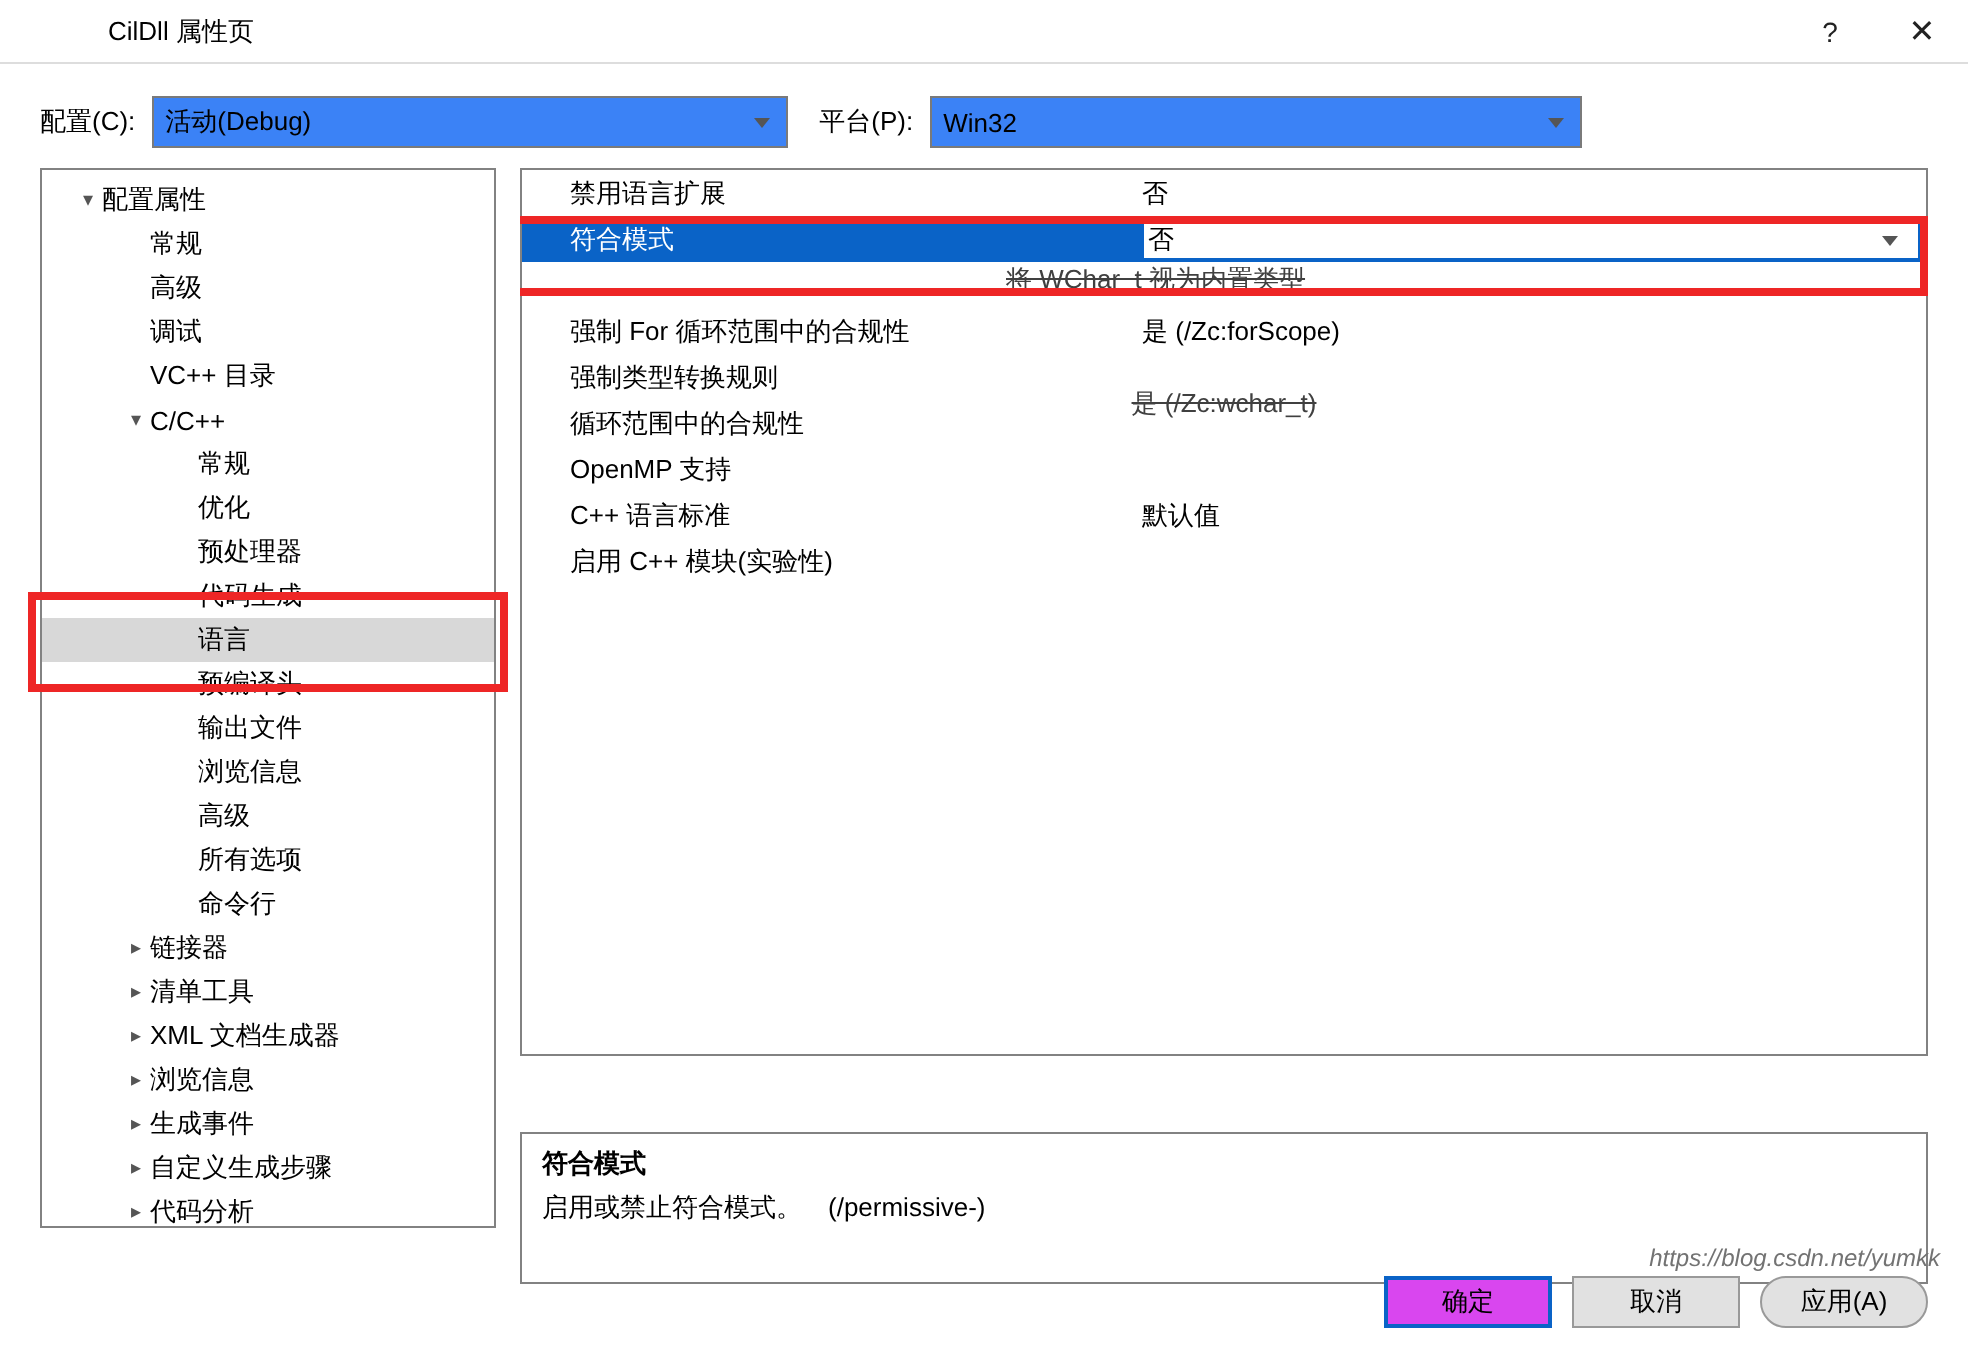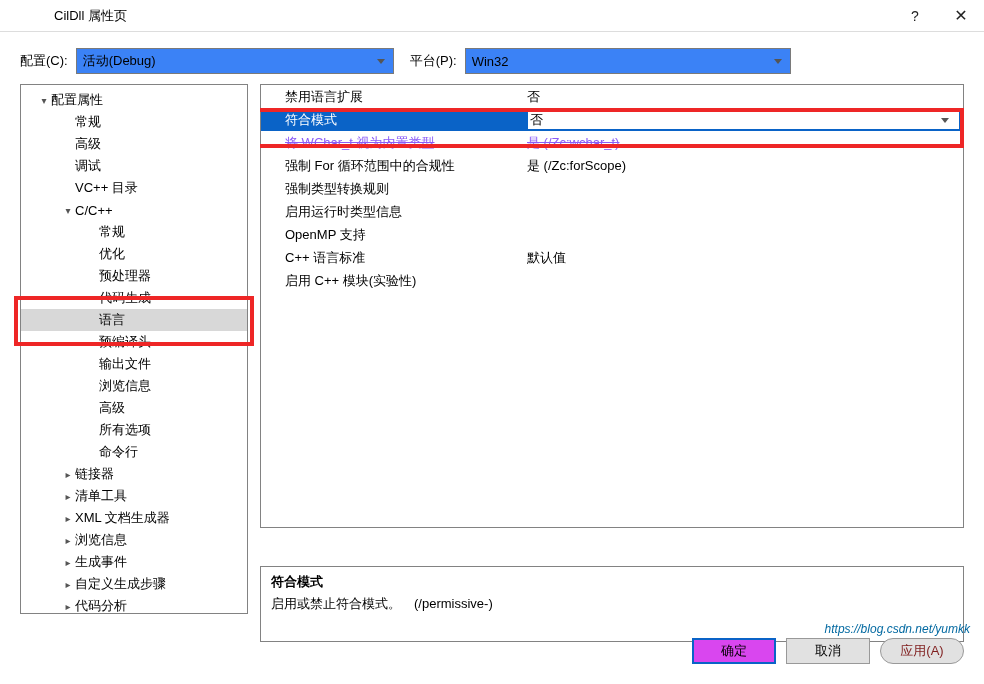--- a/index.html
+++ b/index.html
@@ -27,37 +27,37 @@
 .tnode.sel { background: #d8d8d8; }
 .expander { width: 14px; display: inline-flex; justify-content: center; font-size: 10px; color: #555; }
 .lvl1 { padding-left: 16px; }
 .lvl2 { padding-left: 40px; }
 .lvl3 { padding-left: 64px; }
 
 .right { flex: 1; display: flex; flex-direction: column; overflow: hidden; }
 .grid-wrap { position: relative; flex: 1; }
 .red-box-grid { position: absolute; left: -6px; top: 24px; width: 710px; height: 40px; border: 4px solid #ee2626; z-index: 5; pointer-events: none; }
 .grid { border: 1px solid #828282; height: 444px; position: relative; overflow: hidden; }
-.grow { display: flex; height: 23px; align-items: center; }
+.grow { display: flex; height: 23px; align-items: center; gap: 44px; }
 .glabel { width: 266px; padding-left: 24px; white-space: nowrap; }
 .gval { flex: 1; white-space: nowrap; position: relative; }
 .grow.sel { background: #0a63c7; color: #fff; }
 .grow.sel .gval::after { content: ""; position: absolute; right: 10px; top: 50%; margin-top: -2px; border-left: 4px solid transparent; border-right: 4px solid transparent; border-top: 5px solid #555; }
 .grow.sel .gval { background: #fff; color: #000; border: 1px solid #0a63c7; margin-right: 3px; padding-left: 2px; height: 21px; display: flex; align-items: center; }
-.grow.struck { text-decoration: line-through; color: #8b5cf6; }
+.grow.struck { text-decoration: line-through; color: #404040; flex-direction: column; }
 
 .desc { margin-top: 10px; border: 1px solid #828282; height: 76px; padding: 6px 10px; }
 .desc-title { font-weight: bold; margin-bottom: 4px; }
 
 .footer { position: absolute; bottom: 20px; right: 20px; display: flex; gap: 10px; }
 .fbtn { width: 84px; height: 26px; border: 1px solid #999; background: #e1e1e1; display: flex; align-items: center; justify-content: center; }
 .fbtn.primary { border: 2px solid #0a63c7; background: #d946ef; }
-.fbtn.disabled { color: #7f1d1d; border-radius: 13px; }
-
-.watermark { position: absolute; right: 14px; bottom: 48px; font-size: 12px; color: #0369a1; font-style: italic; }
+.fbtn.disabled { color: #000000; border-radius: 13px; }
+
+.watermark { position: absolute; right: 14px; bottom: 48px; font-size: 12px; color: #737373; font-style: italic; }
 </style>
 </head>
 <body>
 
 <div class="titlebar">
   <span class="titlebar-text">CilDll 属性页</span>
   <div class="titlebar-btn">?</div>
   <div class="titlebar-btn close">✕</div>
 </div>
 
@@ -193,21 +193,21 @@
           </div>
           <div class="grow">
             <div class="glabel">强制 For 循环范围中的合规性</div>
             <div class="gval">是 (/Zc:forScope)</div>
           </div>
           <div class="grow">
             <div class="glabel">强制类型转换规则</div>
             <div class="gval"></div>
           </div>
           <div class="grow">
-            <div class="glabel">启用运行时类型信息</div>
+            <div class="glabel">循环范围中的合规性</div>
             <div class="gval"></div>
           </div>
           <div class="grow">
             <div class="glabel">OpenMP 支持</div>
             <div class="gval"></div>
           </div>
           <div class="grow">
             <div class="glabel">C++ 语言标准</div>
             <div class="gval">默认值</div>
           </div>

